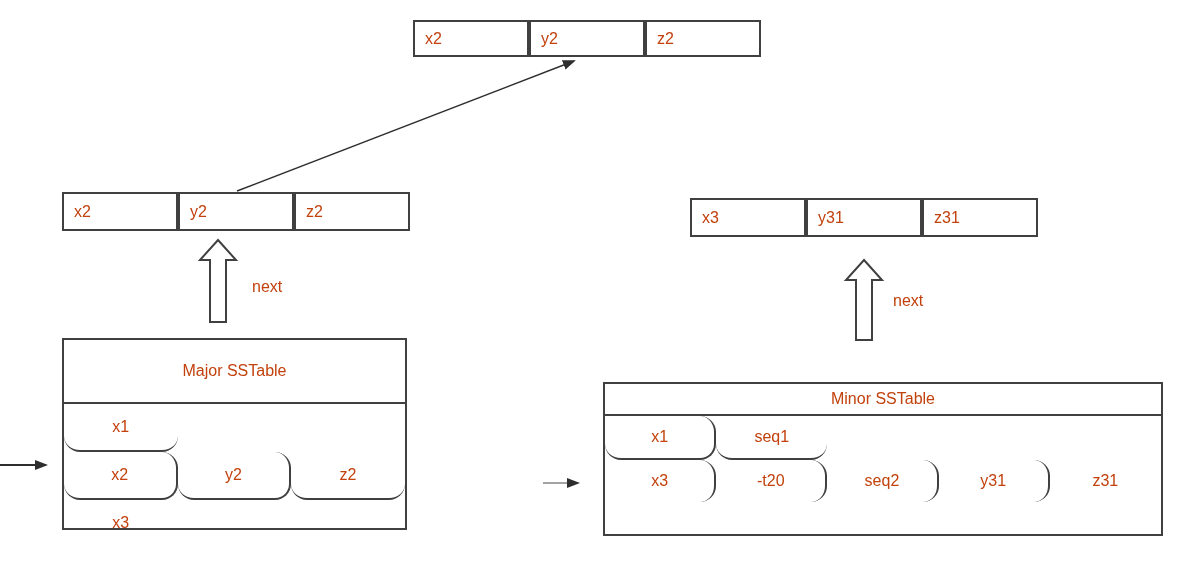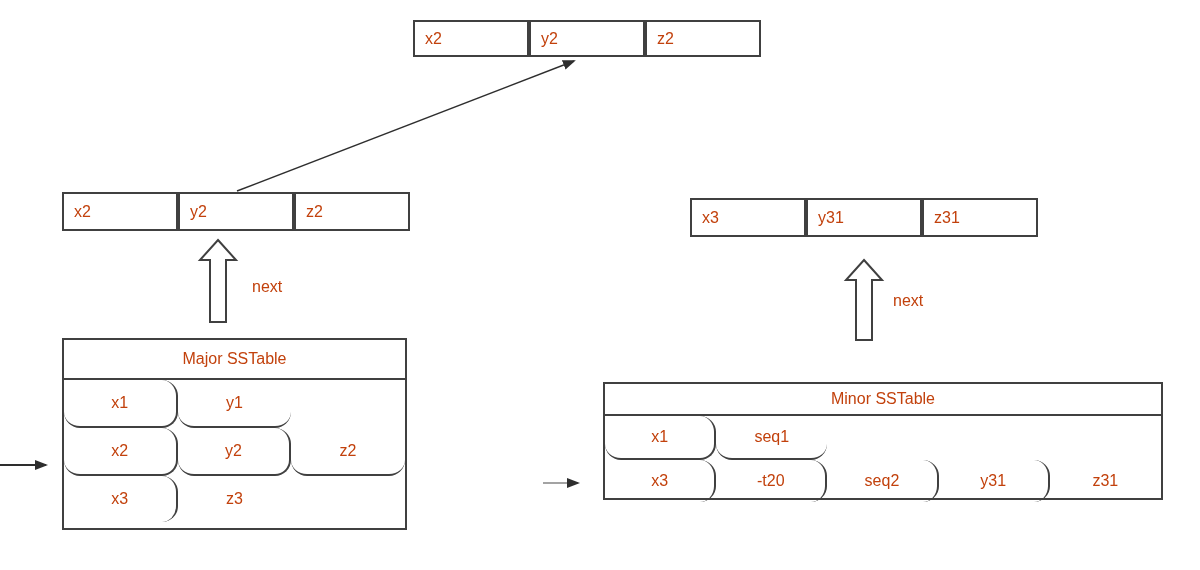--- a/index.html
+++ b/index.html
@@ -44,25 +44,25 @@
   .t-row:not(:last-child) .t-cell{border-bottom:2px solid #404040;}
   .t-cell{
     box-sizing:border-box;
     display:flex;align-items:center;justify-content:center;
     font-size:16px;
     border-radius:16px;
   }
   .t-cell:not(:last-child){border-right:2px solid #404040;}
 
   .major-table{left:62px;top:338px;width:345px;height:192px;}
-  .major-table .t-header{height:40px;}
+  .major-table .t-header{height:64px;}
   .major-table .t-cell{width:113.6px;height:48px;}
   .major-table .t-row:last-child .t-cell{height:46px;}
 
-  .minor-table{left:603px;top:382px;width:560px;height:118px;}
+  .minor-table{left:603px;top:382px;width:560px;height:154px;}
   .minor-table .t-header{height:32px;}
   .minor-table .t-cell{width:111.2px;height:44px;}
   .minor-table .t-row:last-child .t-cell{height:42px;}
 
   .next-label{position:absolute;font-size:16px;}
   .next-label-left{left:252px;top:278px;}
   .next-label-right{left:893px;top:292px;}
 </style>
 </head>
 <body>
@@ -102,30 +102,28 @@
   <div class="node-row h39" style="left:690px;top:198px;">
     <div class="node-cell">x3</div>
     <div class="node-cell">y31</div>
     <div class="node-cell">z31</div>
   </div>
 
   <div class="sstable major-table">
     <div class="t-header">Major SSTable</div>
     <div class="t-row">
       <div class="t-cell">x1</div>
-      <div class="t-cell">y1</div>
     </div>
     <div class="t-row">
       <div class="t-cell">x2</div>
       <div class="t-cell">y2</div>
       <div class="t-cell">z2</div>
     </div>
     <div class="t-row">
       <div class="t-cell">x3</div>
-      <div class="t-cell">z3</div>
     </div>
   </div>
 
   <div class="sstable minor-table">
     <div class="t-header">Minor SSTable</div>
     <div class="t-row">
       <div class="t-cell">x1</div>
       <div class="t-cell">seq1</div>
     </div>
     <div class="t-row">

